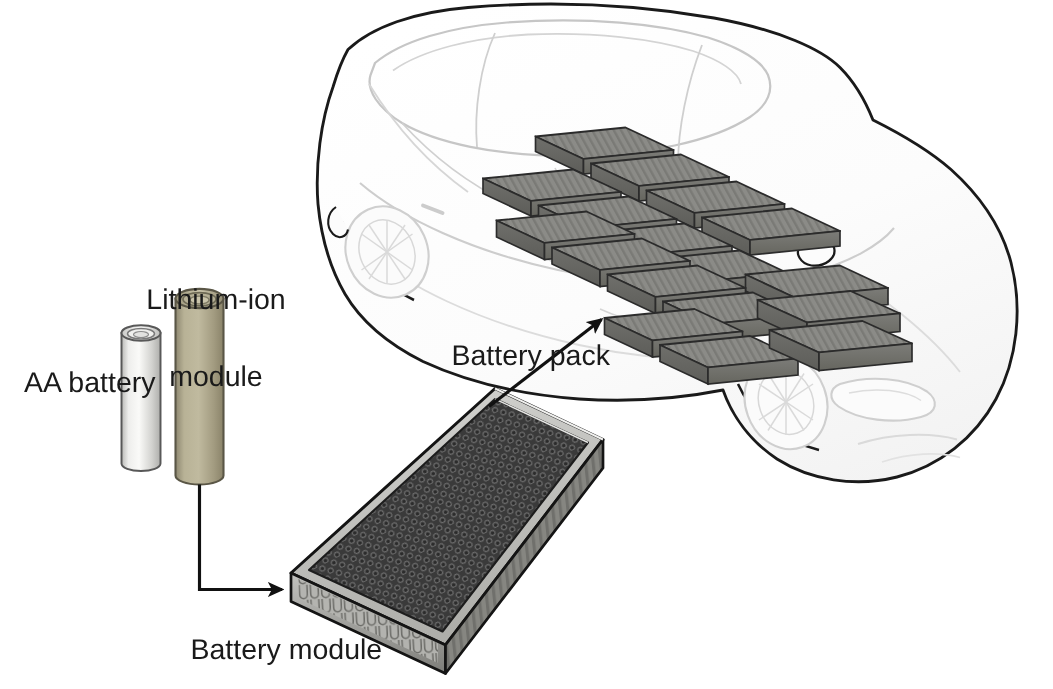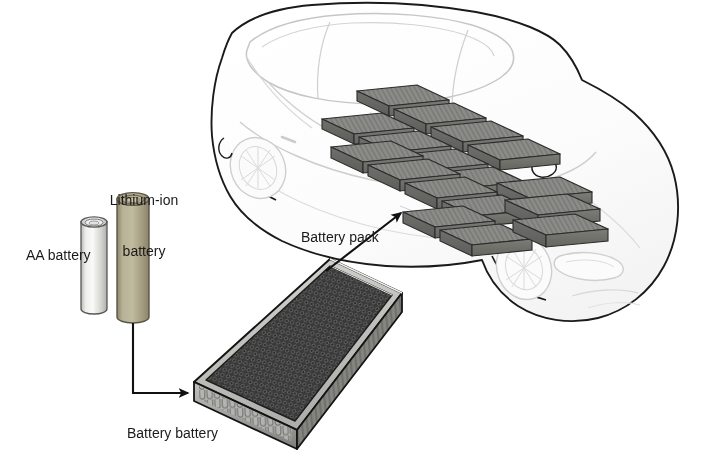--- a/index.html
+++ b/index.html
@@ -19,27 +19,27 @@
     position: absolute;
     left: 0;
     top: 0;
     width: 702px;
     height: 459px;
   }
   .lbl {
     position: absolute;
     color: #1a1a1a;
     font-family: "Liberation Sans", sans-serif;
-    font-size: 14px;
+    font-size: 19px;
     font-weight: 400;
     line-height: 17px;
     white-space: pre;
     letter-spacing: 0px;
   }
-  #label-aa-battery   { left: 26px;  top: 247px; }
+  #label-aa-battery   { left: 16px;  top: 247px; }
   #label-battery-pack { left: 301px; top: 229px; }
   #label-battery-module { left: 127px; top: 425px; }
   #label-liion-battery {
     left: 92px; top: 158px;
     width: 104px;
     text-align: center;
   }
 </style>
 </head>
 <body>
@@ -342,20 +342,20 @@
     </g>
     <g>
       <path d="M326 271 L401 213" fill="none" stroke="#111111" stroke-width="2.1" marker-end="url(#arrowHead)"></path>
     </g>
   </svg>
 
   <div class="lbl" id="label-aa-battery">AA battery</div>
 
   <div class="lbl" id="label-liion-battery">
     <div>Lithium-ion</div>
-    <div>battery</div>
+    <div>module</div>
   </div>
 
   <div class="lbl" id="label-battery-pack">Battery pack</div>
 
-  <div class="lbl" id="label-battery-module">Battery battery</div>
+  <div class="lbl" id="label-battery-module">Battery module</div>
 
 </div>
 
 </body></html>

